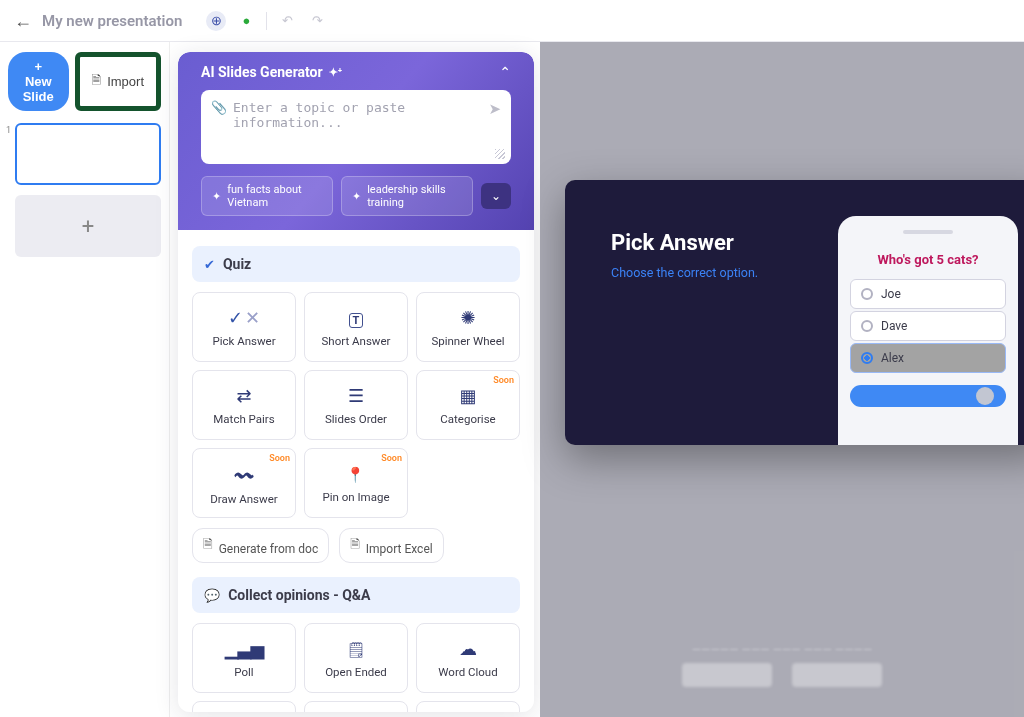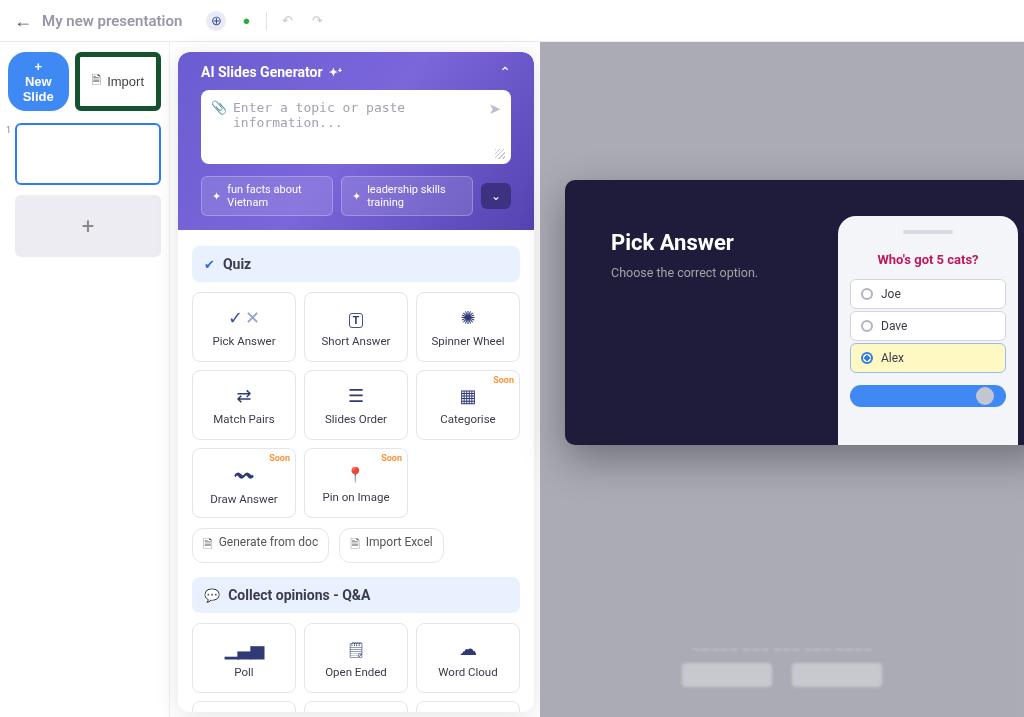--- a/index.html
+++ b/index.html
@@ -49,33 +49,33 @@
   .sh-icon { color:#3568d6; font-size:13px; }
   .sh-title { font-size:14px; font-weight:700; color:#3c3c4a; }
 
   .grid3 { display:grid; grid-template-columns:repeat(3,1fr); gap:8px; padding:0 14px; }
   .tile { border:1px solid #e4e4ec; border-radius:8px; height:70px; display:flex; flex-direction:column; align-items:center; justify-content:center; gap:6px; cursor:pointer; position:relative; background:#fff; }
   .tile-icon { font-size:18px; color:#2f3a76; }
   .tile-label { font-size:11.5px; color:#3b3b4a; text-align:center; }
   .soon { position:absolute; top:4px; right:5px; font-size:9px; color:#ff8b2a; font-weight:600; }
 
   .gen-docs { display:flex; gap:10px; padding:10px 14px 0; }
-  .gen-doc-link { font-size:12px; color:#555; display:flex; align-items:flex-start; gap:6px; border:1px solid #e4e4ec; border-radius:11px; padding:6px 10px; cursor:pointer;}
+  .gen-doc-link { font-size:12px; color:#555; display:flex; align-items:flex-end; gap:6px; border:1px solid #e4e4ec; border-radius:11px; padding:6px 10px; cursor:pointer;}
 
   .rightcol { flex:1; background:#e6e6ee; position:relative; }
   .overlay { position:absolute; inset:0; background:rgba(60,60,70,0.34); }
   .preview-card { position:absolute; top:138px; left:25px; width:485px; height:265px; background:#1e1b3b; border-radius:10px; overflow:hidden; box-shadow:0 14px 40px rgba(0,0,0,0.35); }
   .preview-left { position:absolute; left:46px; top:50px; color:#fff; width:210px; }
   .pv-title { font-size:22px; font-weight:700; margin-bottom:10px; }
-  .pv-sub { font-size:12.5px; color:#a3a3a3; }
+  .pv-sub { font-size:12.5px; color:#3b82f6; }
   .phone { position:absolute; right:32px; top:36px; width:180px; height:230px; background:#f4f5f9; border-radius:18px 18px 0 0; padding:14px 12px 0; }
   .notch { width:50px; height:4px; background:#d7d8e2; border-radius:3px; margin:0 auto 18px; }
   .q { font-size:13px; font-weight:700; color:#be185d; text-align:center; margin-bottom:12px; }
   .opt { border:1px solid #d3d3e0; border-radius:6px; padding:7px 10px; display:flex; align-items:center; gap:8px; margin-bottom:2px; background:#fff; font-size:12px; color:#3b3b4a; }
-  .opt.sel { background:#fef9c3; border-color:#99b9f7; }
+  .opt.sel { background:#a3a3a3; border-color:#99b9f7; }
   .radio { width:12px; height:12px; border-radius:50%; border:2px solid #b2b2c2; }
   .opt.sel .radio { border-color:#2f7cf1; background:radial-gradient(circle,#2f7cf1 0 45%, transparent 46%); }
   .slider { height:22px; background:#3f89f4; border-radius:14px; margin-top:12px; position:relative; }
   .slider .knob { position:absolute; right:12px; top:2px; width:18px; height:18px; border-radius:50%; background:#c2c6d2; }
 
   
   .ic-check::before { content:"✓"; }
   .ic-wrong::before { content:"✕"; }
   .ic-image::before { content:"🖼"; font-size:15px;}
   .ic-text::before { content:"T"; font-weight:700; border:1px solid #41508f; padding:0 3px; font-size:11px; border-radius:3px;}

